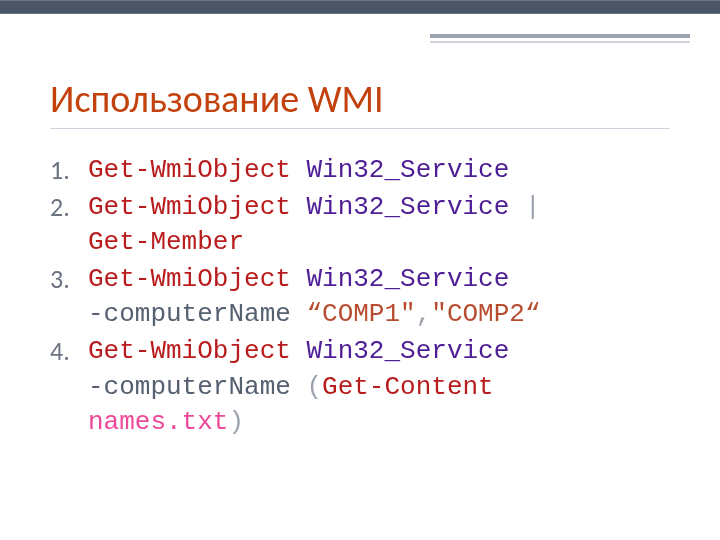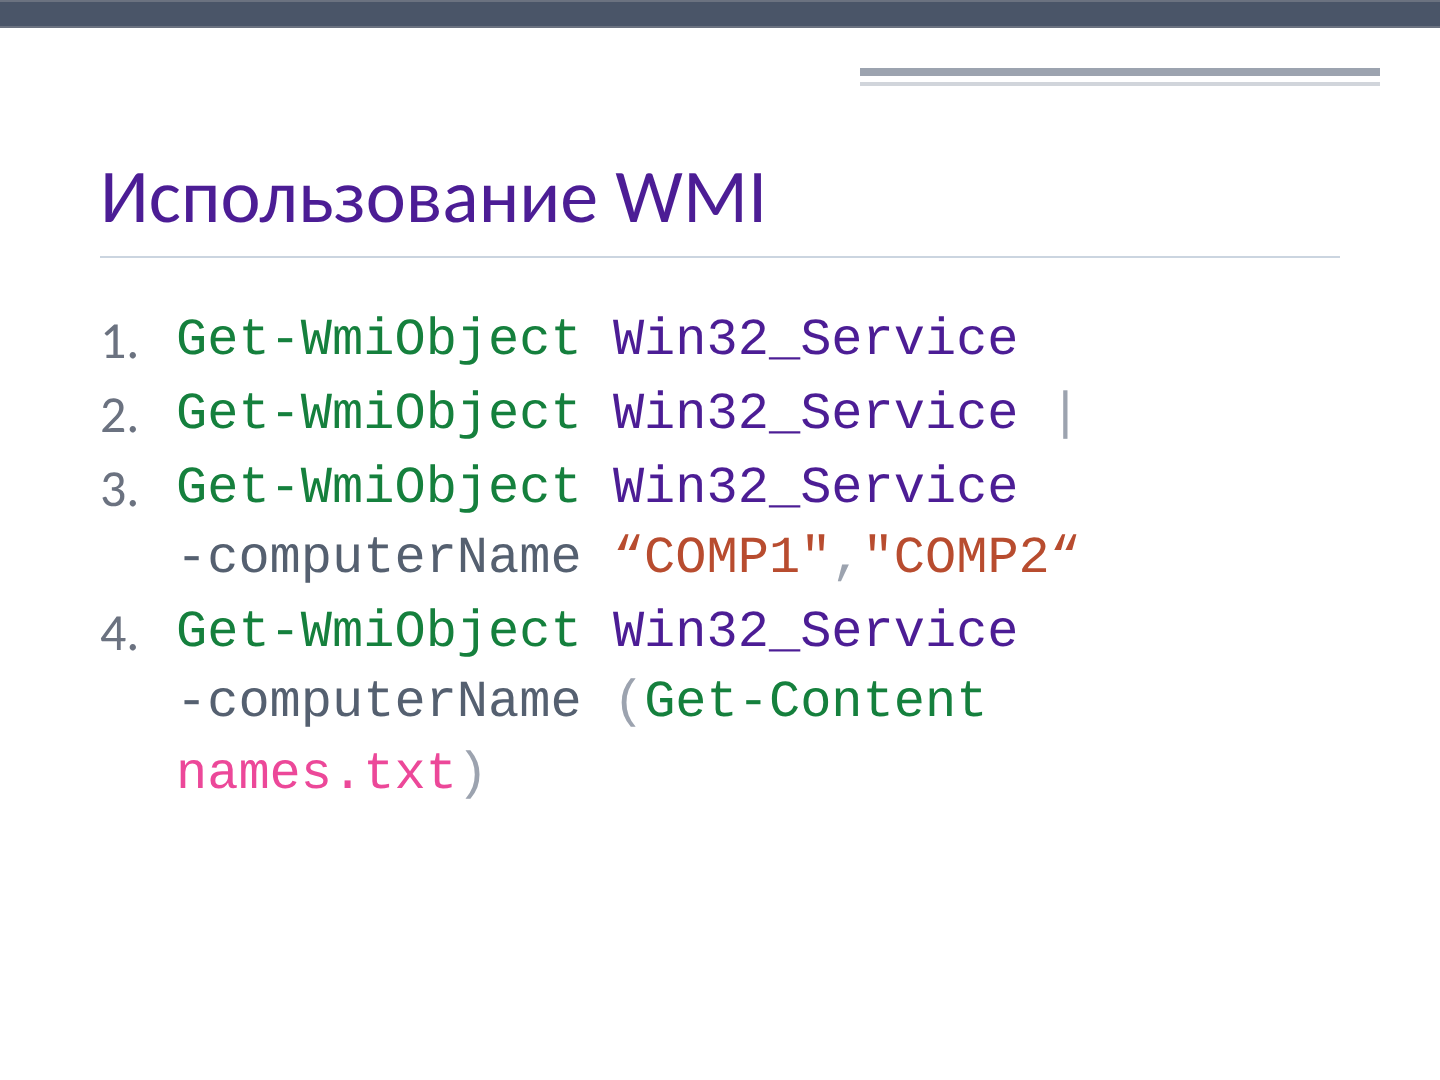--- a/index.html
+++ b/index.html
@@ -41,21 +41,21 @@
       bottom: -5px;
       width: 260px;
       height: 2px;
       background: #d1d5db;
     }
     .content {
       padding: 20px 50px 20px 50px;
     }
     .title {
       font-size: 38px;
-      color: #4c1d95;
+      color: #c2410c;
       font-weight: 400;
       margin-bottom: 6px;
     }
     .title-underline {
       width: 100%;
       height: 1px;
       background: #cbd5e0;
       margin-bottom: 24px;
     }
     .code-list {
@@ -69,21 +69,21 @@
       margin-bottom: 2px;
     }
     .num {
       color: #6b7280;
       min-width: 38px;
       font-family: "Calibri", sans-serif;
     }
     .code-body {
       flex: 1;
     }
-    .cmdlet { color: #15803d; }
+    .cmdlet { color: #b91c1c; }
     .class { color: #4c1d95; }
     .pipe { color: #9ca3af; }
     .param { color: #556070; }
     .str { color: #b84c2f; }
     .file { color: #ec4899; }
     .paren { color: #9ca3af; }
   </style>
 </head>
 <body>
 
@@ -107,20 +107,21 @@
       </span>
     </div>
 
     <div class="code-item">
       <span class="num">2.</span>
       <span class="code-body">
         <span class="cmdlet">Get-WmiObject</span>
         <span class="class">Win32_Service</span>
         <span class="pipe">|</span>
         <br>
+        <span class="cmdlet">Get-Member</span>
       </span>
     </div>
 
     <div class="code-item">
       <span class="num">3.</span>
       <span class="code-body">
         <span class="cmdlet">Get-WmiObject</span>
         <span class="class">Win32_Service</span>
         <br>
         <span class="param">-computerName</span>

